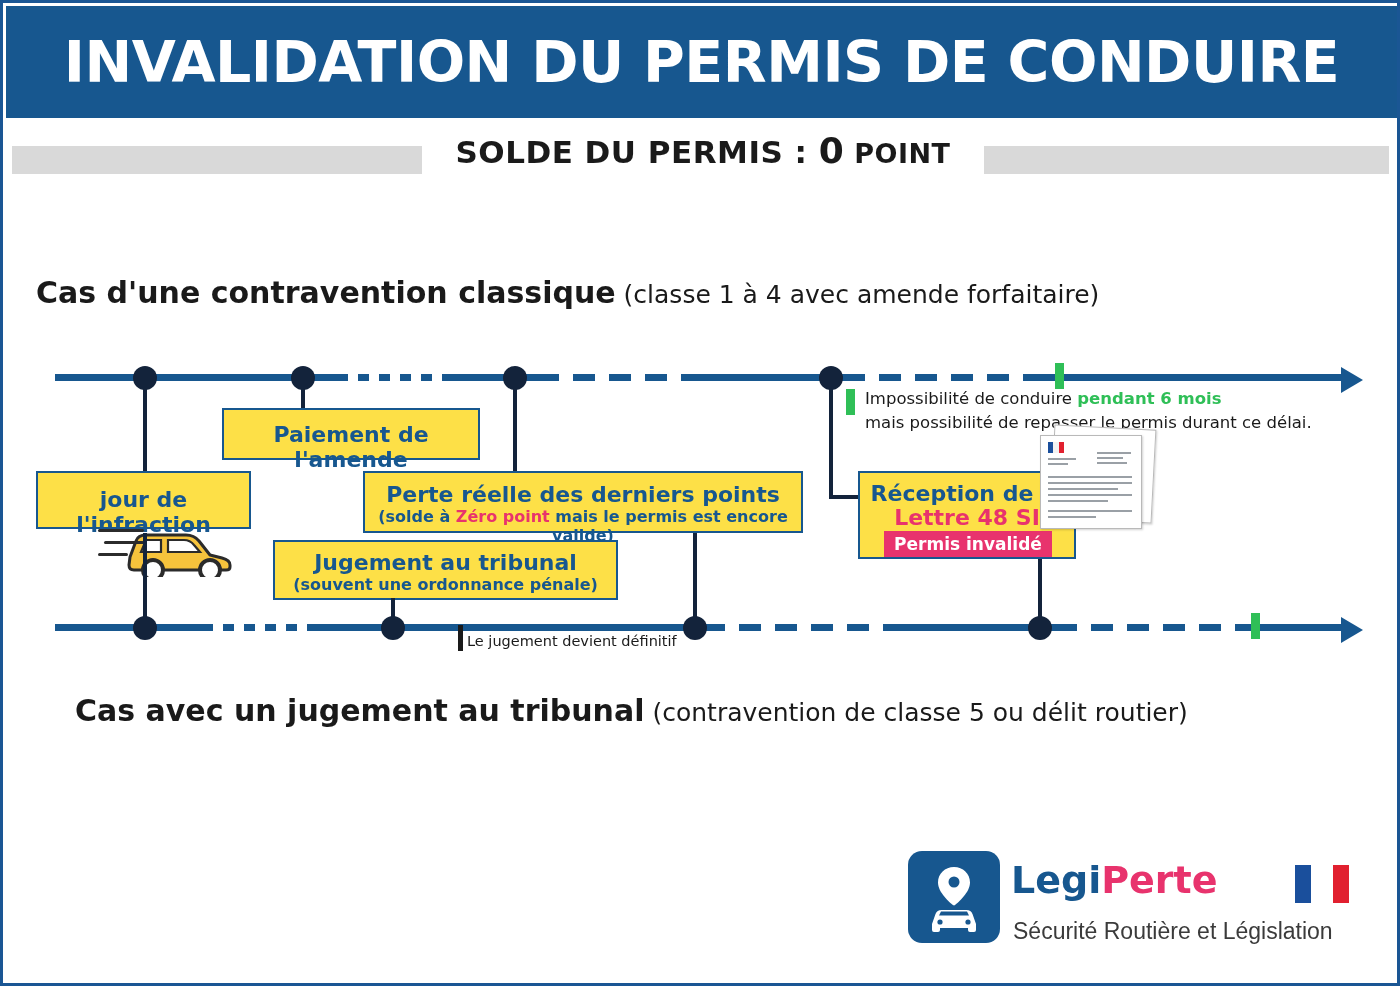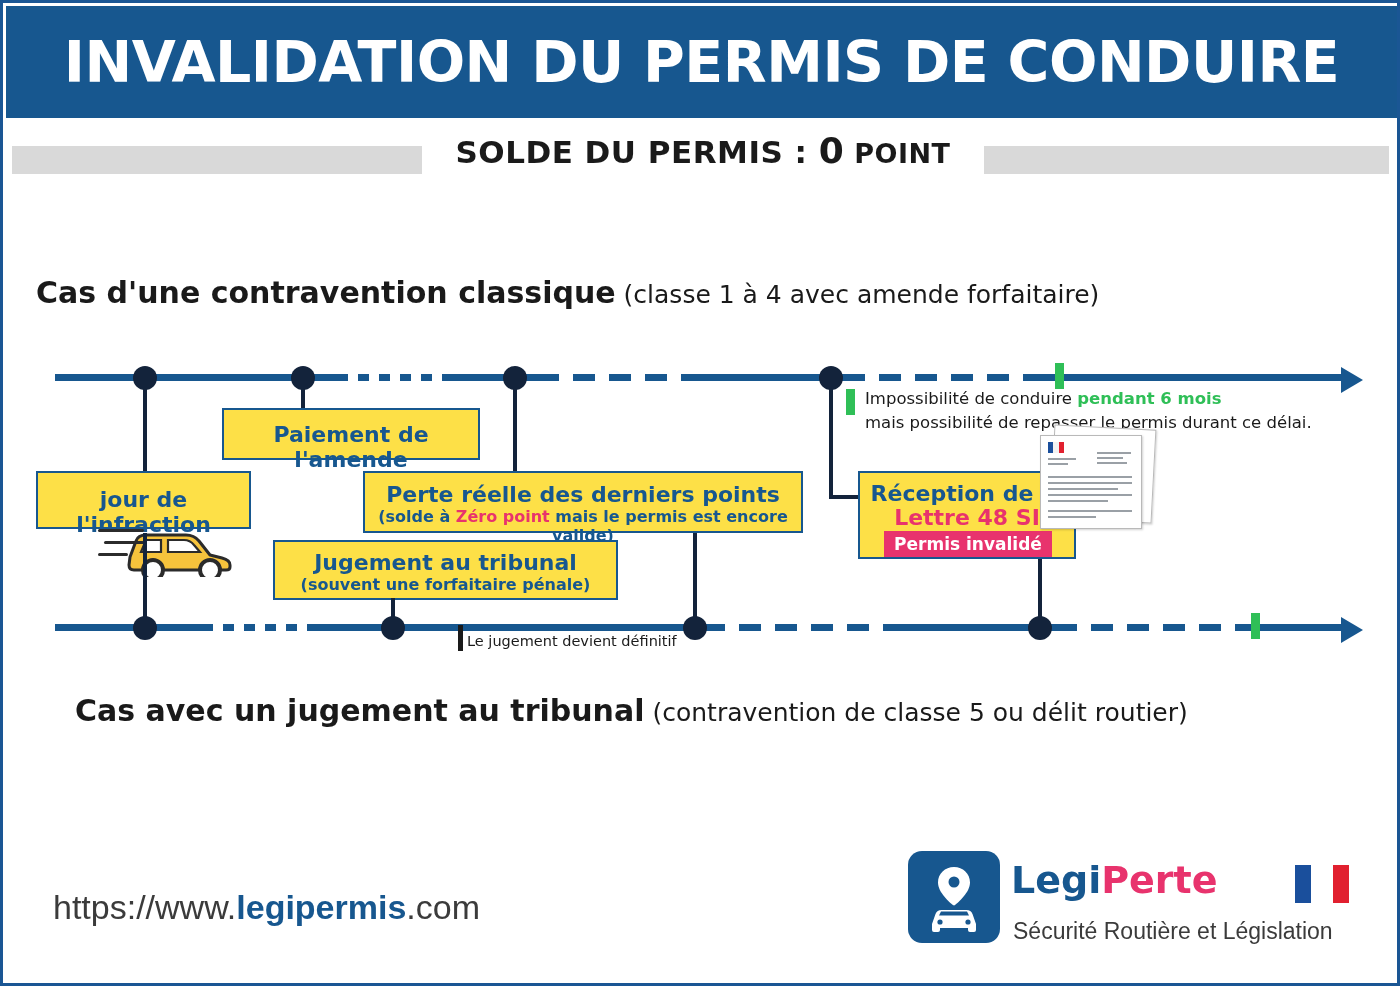--- a/index.html
+++ b/index.html
@@ -239,21 +239,21 @@
       <span>(solde à </span><span class="pink">Zéro point</span><span> mais le permis est encore valide)</span>
     </div>
   </div>
 
   <div class="box" id="box-infraction">
     <div class="l1">jour de l'infraction</div>
   </div>
 
   <div class="box" id="box-jugement">
     <div class="l1">Jugement au tribunal</div>
-    <div class="l2">(souvent une forfaitaire pénale)</div>
+    <div class="l2">(souvent une ordonnance pénale)</div>
   </div>
 
   <div class="box" id="box-lettre">
     <div class="l1">Réception de la</div>
     <div class="lettre">Lettre 48 SI</div>
   </div>
   <div class="badge">Permis invalidé</div>
 
   <div class="doc">
     <div class="sheet" style="left:14px;top:0;width:100px;height:92px;transform:rotate(3deg);"></div>
@@ -325,23 +325,20 @@
     <div class="connector" style="left:140px;top:530px;height:85px;"></div>
     <div class="connector" style="left:388px;top:595px;height:20px;"></div>
     <div class="connector" style="left:690px;top:530px;height:85px;"></div>
     <div class="connector" style="left:1035px;top:556px;height:59px;"></div>
   </div>
 
   <div class="sect-title" id="title-bottom">
     <span class="strong">Cas avec un jugement au tribunal</span><span class="light"> (contravention de classe 5 ou délit routier)</span>
   </div>
 
-  <div class="footer-url">
-    <span>https://www.</span><span class="blue">legipermis</span><span>.com</span>
-  </div>
 
   <div class="logo-box">
     <svg class="logo-mark" viewBox="0 0 92 92">
       <path d="M46 16c-9 0-16 6.8-16 15.4 0 10 12 20 15 22.6.6.5 1.4.5 2 0 3-2.6 15-12.6 15-22.6C62 22.8 55 16 46 16z" fill="#ffffff"></path>
       <circle cx="46" cy="31" r="5.5" fill="#17578f"></circle>
       <path d="M24 73 L27.5 63 Q29 59 33.5 59 L58.5 59 Q63 59 64.5 63 L68 73 L68 79 Q68 81 66 81 L62 81 Q60 81 60 79 L60 77 L32 77 L32 79 Q32 81 30 81 L26 81 Q24 81 24 79 Z" fill="#ffffff"></path>
       <path d="M31 64.5 L33 60.5 L59 60.5 L61 64.5 Z" fill="#17578f"></path>
       <circle cx="32" cy="71" r="2.6" fill="#17578f"></circle>
       <circle cx="60" cy="71" r="2.6" fill="#17578f"></circle>
     </svg>

